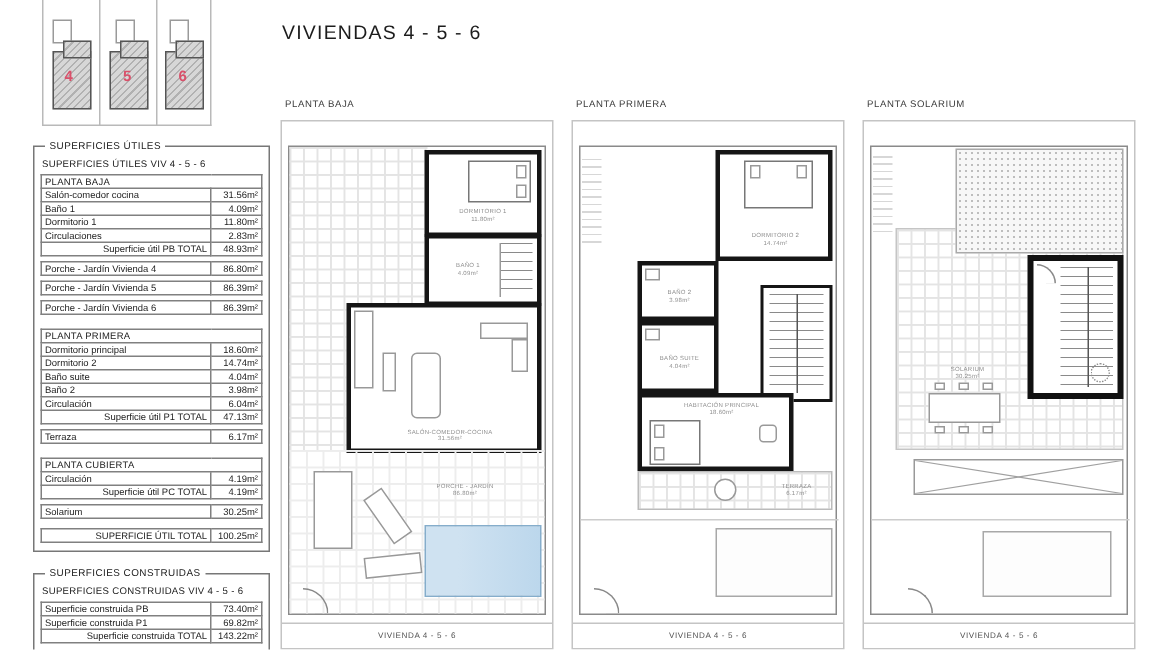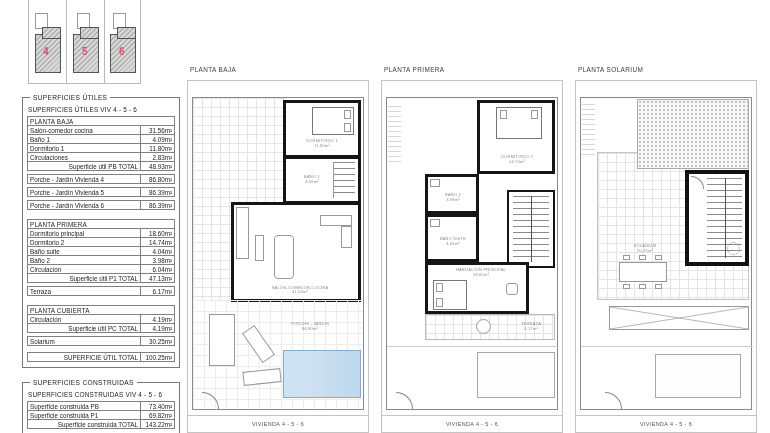--- a/index.html
+++ b/index.html
@@ -54,20 +54,21 @@
   .chair { position:absolute; width:7px; height:5px; border:1px solid #999; background:#fff; }
   .arc { position:absolute; border-top:1px solid #888; border-right:1px solid #888; border-radius:0 100% 0 0; }
   .rlabel { position:absolute; font-size:4px; line-height:4.6px; color:#8d8d8d; text-align:center; letter-spacing:.2px; }
   .plant { position:absolute; border:1px dotted #8a8a8a; border-radius:50%; }
 </style>
 </head>
 <body>
 
 <div id="page">
 
+  <div class="abs main-title">VIVIENDAS 4 - 5 - 6</div>
 
   <div class="abs site">
     <div class="plot-col" style="left:0;width:38px;"></div>
     <div class="plot-col" style="left:38px;width:38px;"></div>
     <div class="plot-col" style="left:76px;width:37px;border-right:1px solid #b9b9b9;"></div>
 
     <div class="porch-outline" style="left:7px;top:13px;width:13px;height:16px;"></div>
     <div class="porch-outline" style="left:49px;top:13px;width:13px;height:16px;"></div>
     <div class="porch-outline" style="left:85px;top:13px;width:13px;height:16px;"></div>
 

